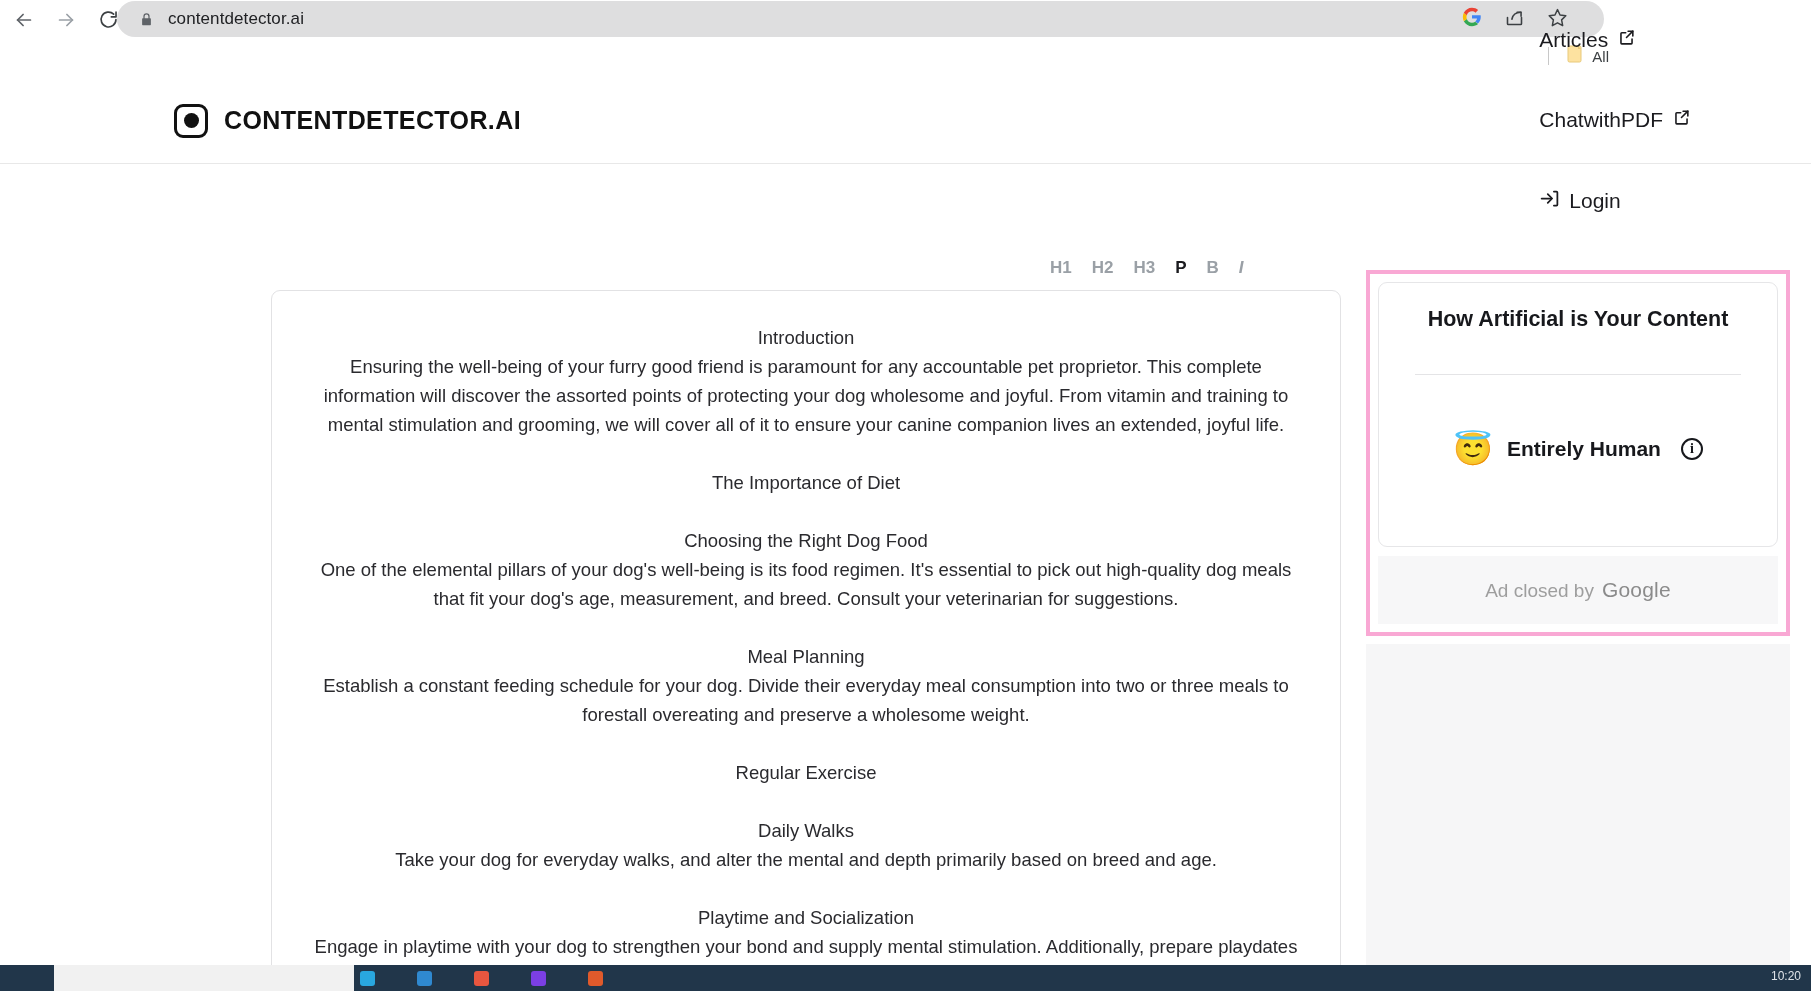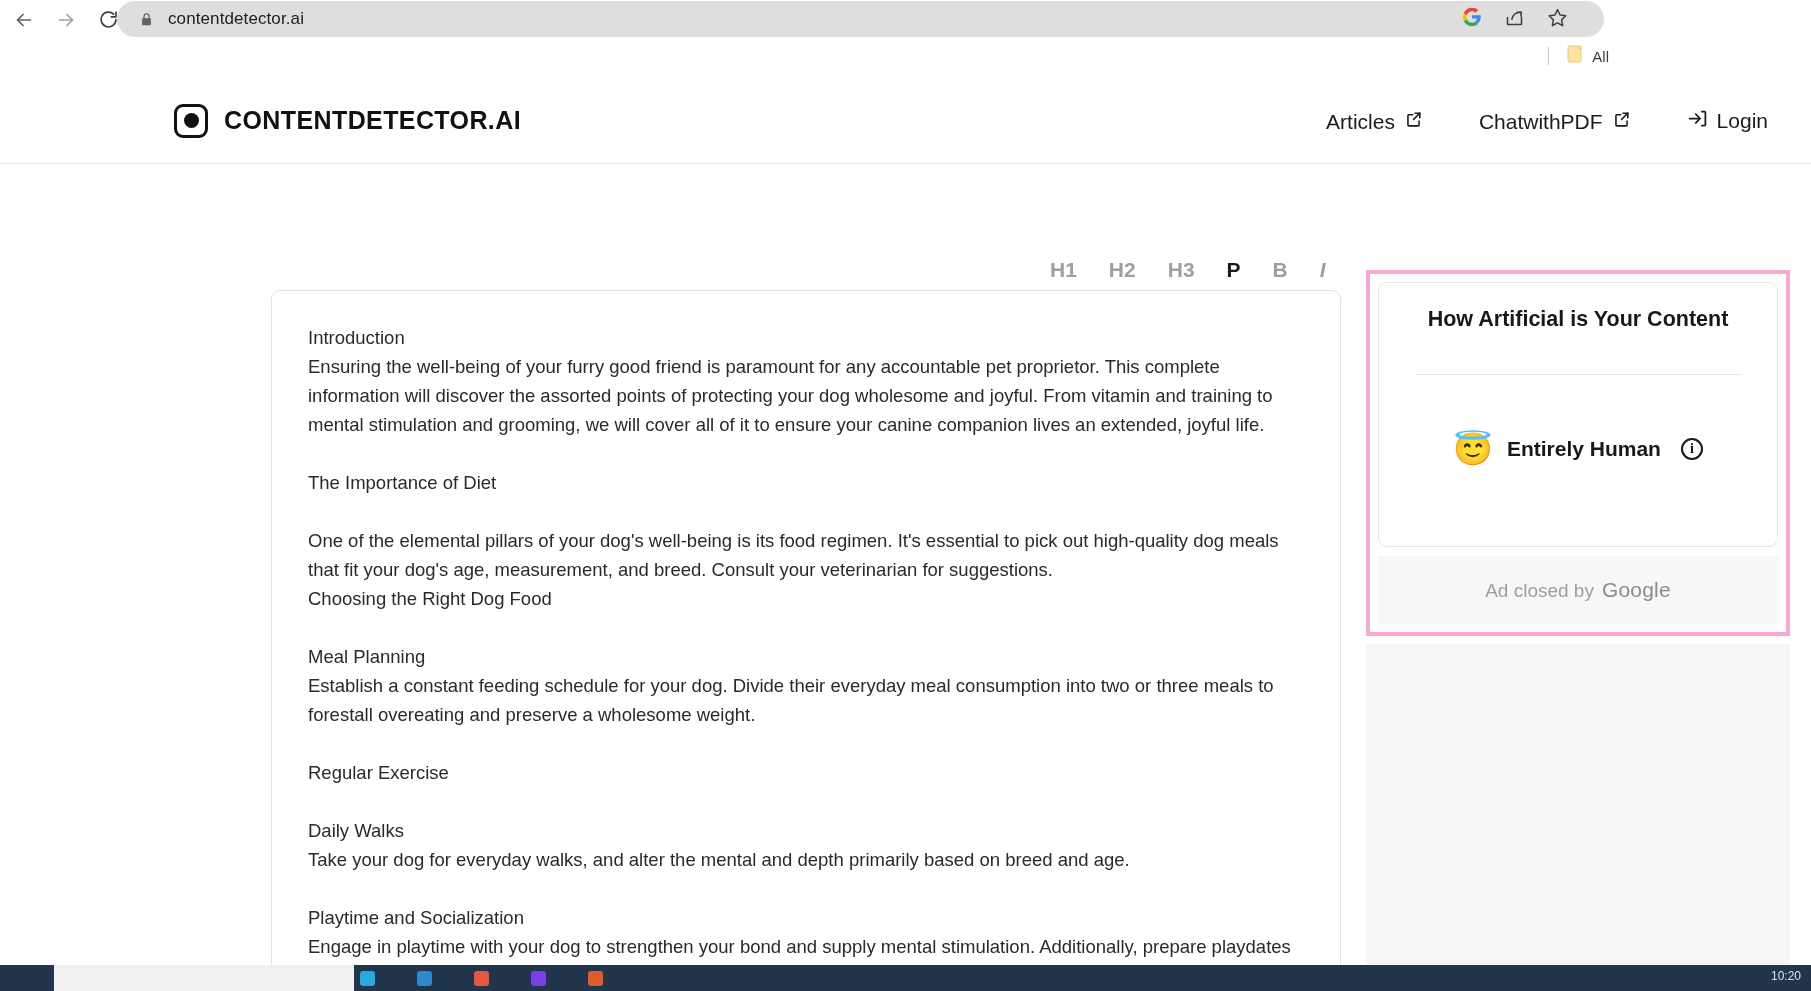--- a/index.html
+++ b/index.html
@@ -53,50 +53,50 @@
   .brand { display: flex; align-items: center; gap: 16px; margin-left: 174px; }
   .brand-mark {
     width: 34px; height: 34px; border: 3px solid #111; border-radius: 9px;
     display: flex; align-items: center; justify-content: center;
   }
   .brand-dot { width: 15px; height: 15px; border-radius: 50%; background: #111; }
   .brand-name {
     font-size: 25px; font-weight: 700; color: #111; letter-spacing: .4px;
     font-family: "Liberation Sans", sans-serif;
   }
-  .site-nav { margin-left: auto; margin-right: 43px; display: flex; align-items: flex-end; gap: 56px; }
+  .site-nav { margin-left: auto; margin-right: 120px; display: flex; align-items: flex-start; gap: 56px; flex-direction: column; }
   .nav-link {
     display: flex; align-items: center; gap: 9px;
     font-size: 21px; color: #1b1b1f; white-space: nowrap;
   }
 
   
   .page-title {
     position: absolute; top: 203px; left: 271px;
     font-size: 31px; font-weight: 700; color: #111;
     white-space: nowrap;
   }
 
   .format-bar {
     position: absolute; top: 258px; left: 1050px;
-    display: flex; align-items: center; gap: 32px;
-    font-size: 21px; font-weight: 700;
+    display: flex; align-items: center; gap: 20px;
+    font-size: 17px; font-weight: 700;
   }
   .fmt { color: #9aa0a6; }
   .fmt.active { color: #1b1b1f; }
   .fmt.italic { font-style: italic; font-weight: 600; }
 
   .editor-card {
     position: absolute; top: 290px; left: 271px;
     width: 1070px; height: 684px;
     background: #fff; border: 1px solid #e2e2e4; border-radius: 9px;
     padding: 32px 36px 0 36px; overflow: hidden;
   }
   .editor-body { font-size: 18.5px; line-height: 29px; color: #2a2a2e; }
-  .editor-body p { margin: 0; }
+  .editor-body p { margin: 0; text-align: center; }
   .editor-body .spacer { height: 29px; }
 
   
   .result-outline {
     position: absolute; top: 270px; left: 1366px;
     width: 424px; height: 366px;
     border: 4px solid #f9a8d4; background: #ffffff;
   }
   .result-card {
     position: absolute; top: 8px; left: 8px; right: 8px;
@@ -280,22 +280,22 @@
     <span class="fmt italic">I</span>
   </div>
 
   <div class="editor-card">
     <div class="editor-body">
       <p>Introduction</p>
       <p>Ensuring the well-being of your furry good friend is paramount for any accountable pet proprietor. This complete information will discover the assorted points of protecting your dog wholesome and joyful. From vitamin and training to mental stimulation and grooming, we will cover all of it to ensure your canine companion lives an extended, joyful life.</p>
       <div class="spacer"></div>
       <p>The Importance of Diet</p>
       <div class="spacer"></div>
+      <p>Choosing the Right Dog Food</p>
       <p>One of the elemental pillars of your dog's well-being is its food regimen. It's essential to pick out high-quality dog meals that fit your dog's age, measurement, and breed. Consult your veterinarian for suggestions.</p>
-      <p>Choosing the Right Dog Food</p>
       <div class="spacer"></div>
       <p>Meal Planning</p>
       <p>Establish a constant feeding schedule for your dog. Divide their everyday meal consumption into two or three meals to forestall overeating and preserve a wholesome weight.</p>
       <div class="spacer"></div>
       <p>Regular Exercise</p>
       <div class="spacer"></div>
       <p>Daily Walks</p>
       <p>Take your dog for everyday walks, and alter the mental and depth primarily based on breed and age.</p>
       <div class="spacer"></div>
       <p>Playtime and Socialization</p>

